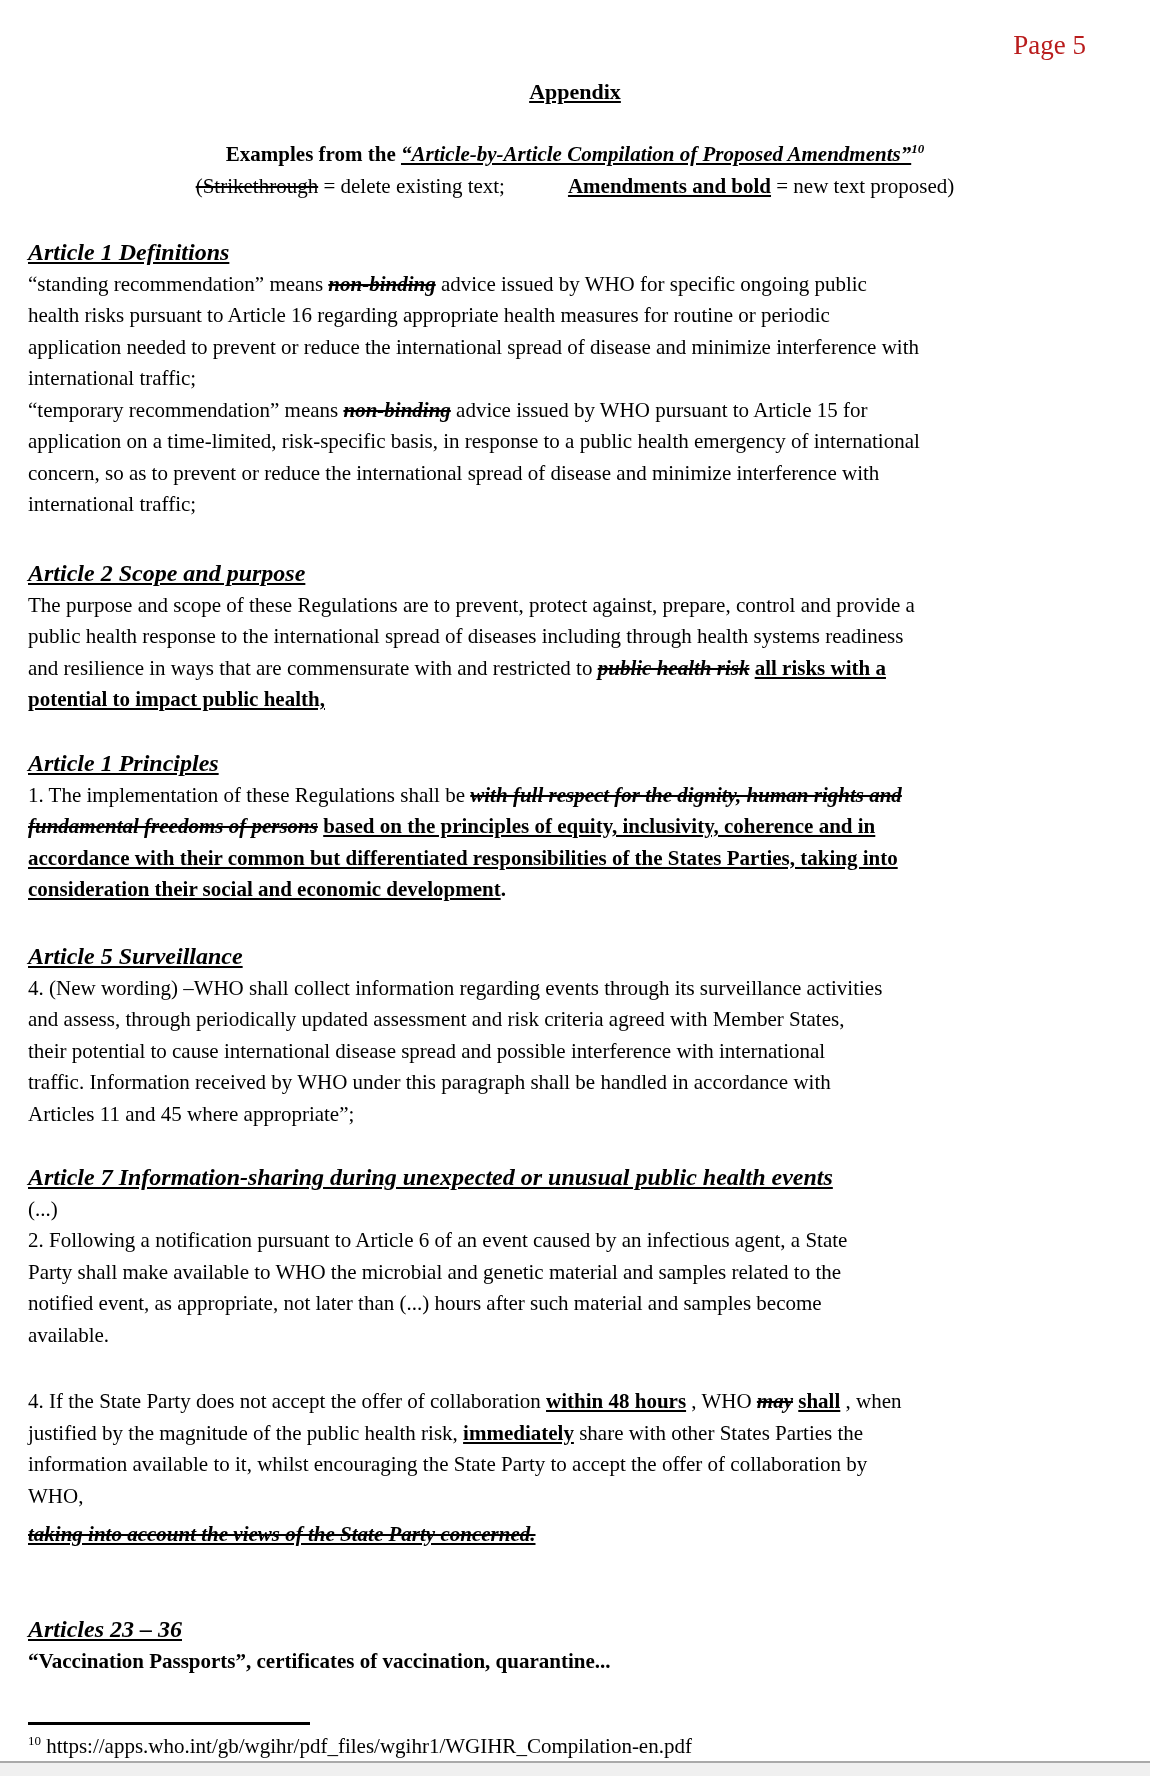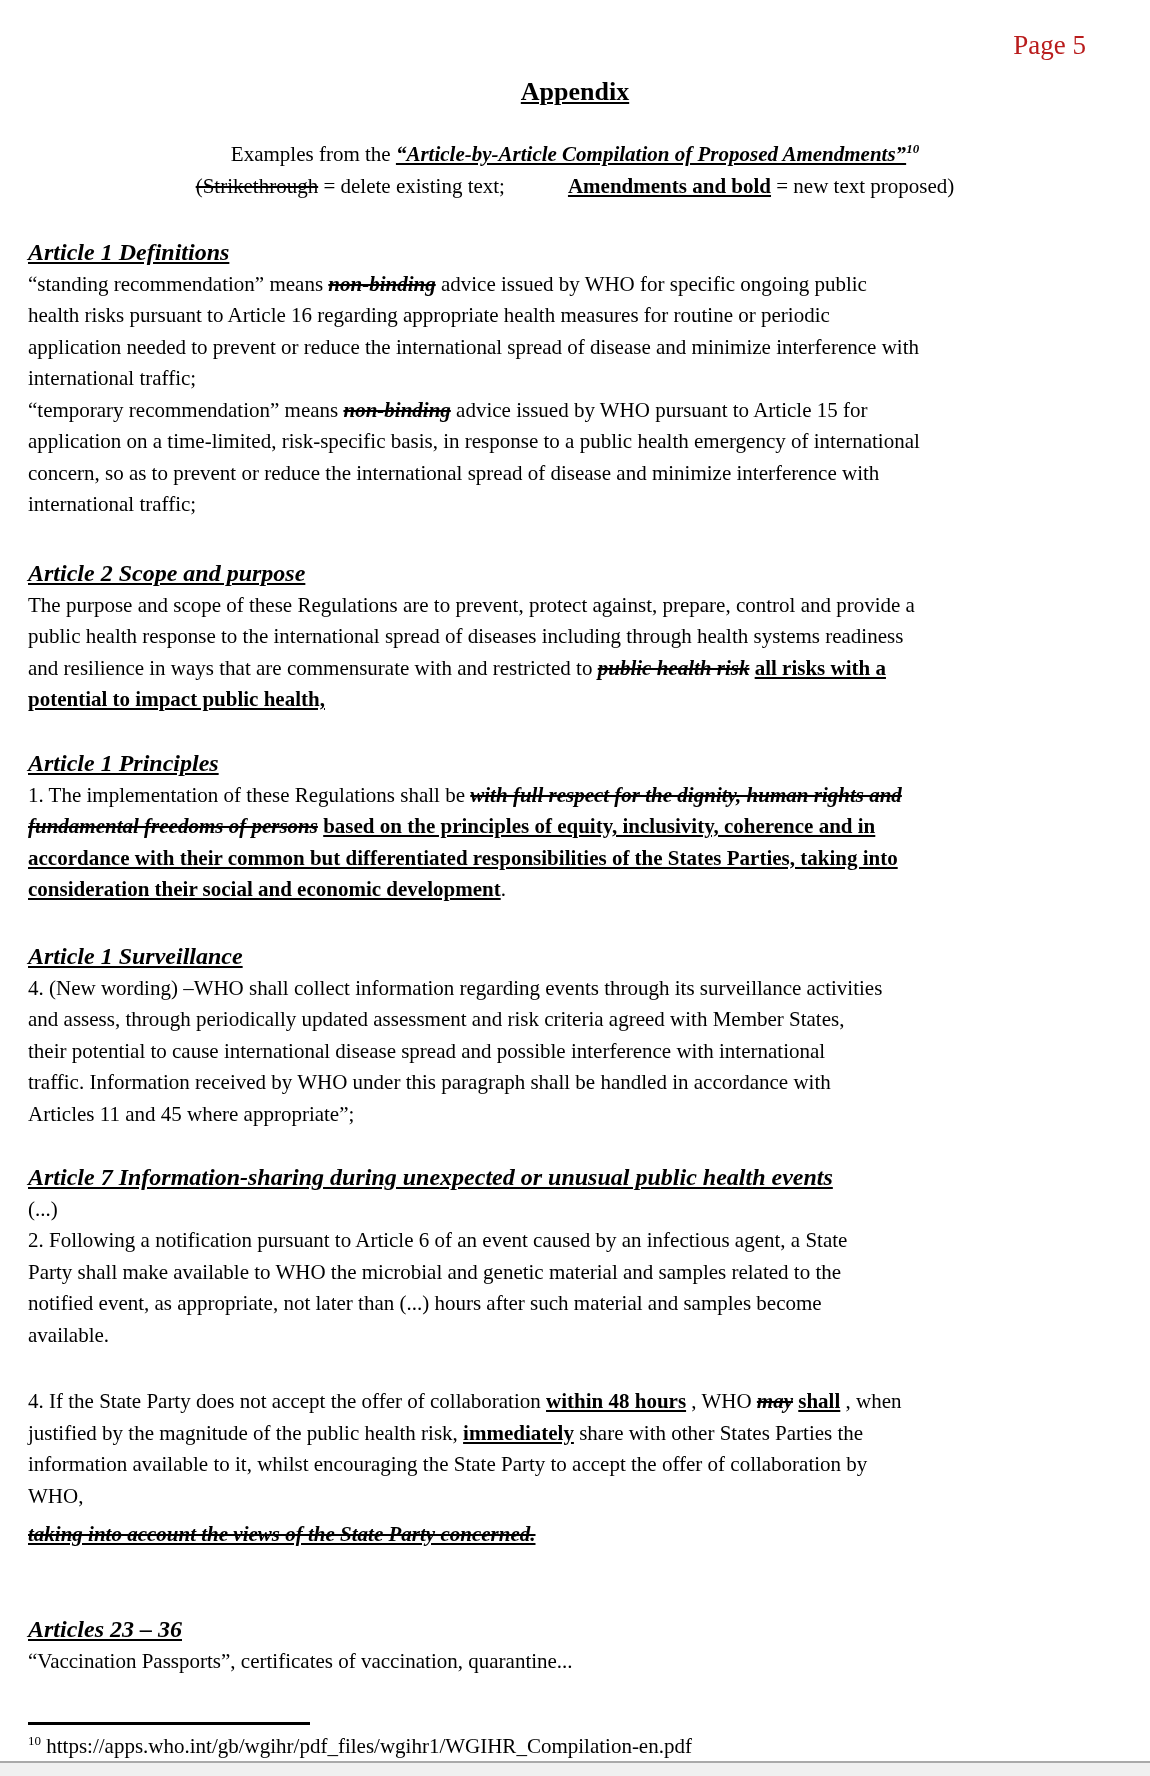--- a/index.html
+++ b/index.html
@@ -35,21 +35,21 @@
   }
   .center-line {
     position: absolute;
     left: 0;
     width: 100%;
     text-align: center;
     white-space: nowrap;
   }
   .doc-title {
     top: 76px;
-    font-size: 26px;
+    font-size: 22px;
     font-weight: 700;
     text-decoration: underline;
   }
   .doc-subtitle { top: 139px; }
   .doc-legend   { top: 171px; }
   .section {
     position: absolute;
     left: 0;
     width: 100%;
   }
@@ -69,21 +69,21 @@
     text-decoration: underline;
     white-space: nowrap;
   }
   .para {
     margin: 0;
     white-space: nowrap;
   }
   .para.gap-before { margin-top: 7px; text-decoration: underline; }
   
   .sg-p  { }
-  .sg-b  { font-weight: 400; }
+  .sg-b  { font-weight: 700; }
   .sg-del    { font-weight: 700; font-style: italic; text-decoration: line-through; }
   .sg-strike { text-decoration: line-through; }
   .sg-ins    { font-weight: 700; text-decoration: underline; }
   .sg-biu    { font-weight: 700; font-style: italic; text-decoration: underline; }
   sup.sg-supbi { font-weight: 700; font-style: italic; }
   sup { font-size: 13px; line-height: 0; }
   .footnote-rule {
     position: absolute;
     left: 28px;
     top: 1722px;
@@ -131,21 +131,21 @@
     <h2 class="article-heading">Article 2 Scope and purpose</h2>
     <p class="para"><span class="sg-p">The purpose and scope of these Regulations are to prevent, protect against, prepare, control and provide a</span><br><span class="sg-p">public health response to the international spread of diseases including through health systems readiness</span><br><span class="sg-p">and resilience in ways that are commensurate with and restricted to </span><span class="sg-del">public health risk</span><span class="sg-p"> </span><span class="sg-ins">all risks with a</span><br><span class="sg-ins">potential to impact public health,</span></p>
   </div>
 
   <div class="section sec-2">
     <h2 class="article-heading">Article 1 Principles</h2>
     <p class="para"><span class="sg-p">1. The implementation of these Regulations shall be </span><span class="sg-del">with full respect for the dignity, human rights and</span><br><span class="sg-del">fundamental freedoms of persons</span><span class="sg-p"> </span><span class="sg-ins">based on the principles of equity, inclusivity, coherence and in</span><br><span class="sg-ins">accordance with their common but differentiated responsibilities of the States Parties, taking into</span><br><span class="sg-ins">consideration their social and economic development</span><span class="sg-b">.</span></p>
   </div>
 
   <div class="section sec-3">
-    <h2 class="article-heading">Article 1 Surveillance</h2>
+    <h2 class="article-heading">Article 5 Surveillance</h2>
     <p class="para"><span class="sg-p">4. (New wording) –WHO shall collect information regarding events through its surveillance activities</span><br><span class="sg-p">and assess, through periodically updated assessment and risk criteria agreed with Member States,</span><br><span class="sg-p">their potential to cause international disease spread and possible interference with international</span><br><span class="sg-p">traffic. Information received by WHO under this paragraph shall be handled in accordance with</span><br><span class="sg-p">Articles 11 and 45 where appropriate”;</span></p>
   </div>
 
   <div class="section sec-4">
     <h2 class="article-heading">Article 7 Information-sharing during unexpected or unusual public health events</h2>
     <p class="para"><span class="sg-p">(...)</span></p>
     <p class="para"><span class="sg-p">2. Following a notification pursuant to Article 6 of an event caused by an infectious agent, a State</span><br><span class="sg-p">Party shall make available to WHO the microbial and genetic material and samples related to the</span><br><span class="sg-p">notified event, as appropriate, not later than (...) hours after such material and samples become</span><br><span class="sg-p">available.</span></p>
   </div>
 
   <div class="section sec-5">

